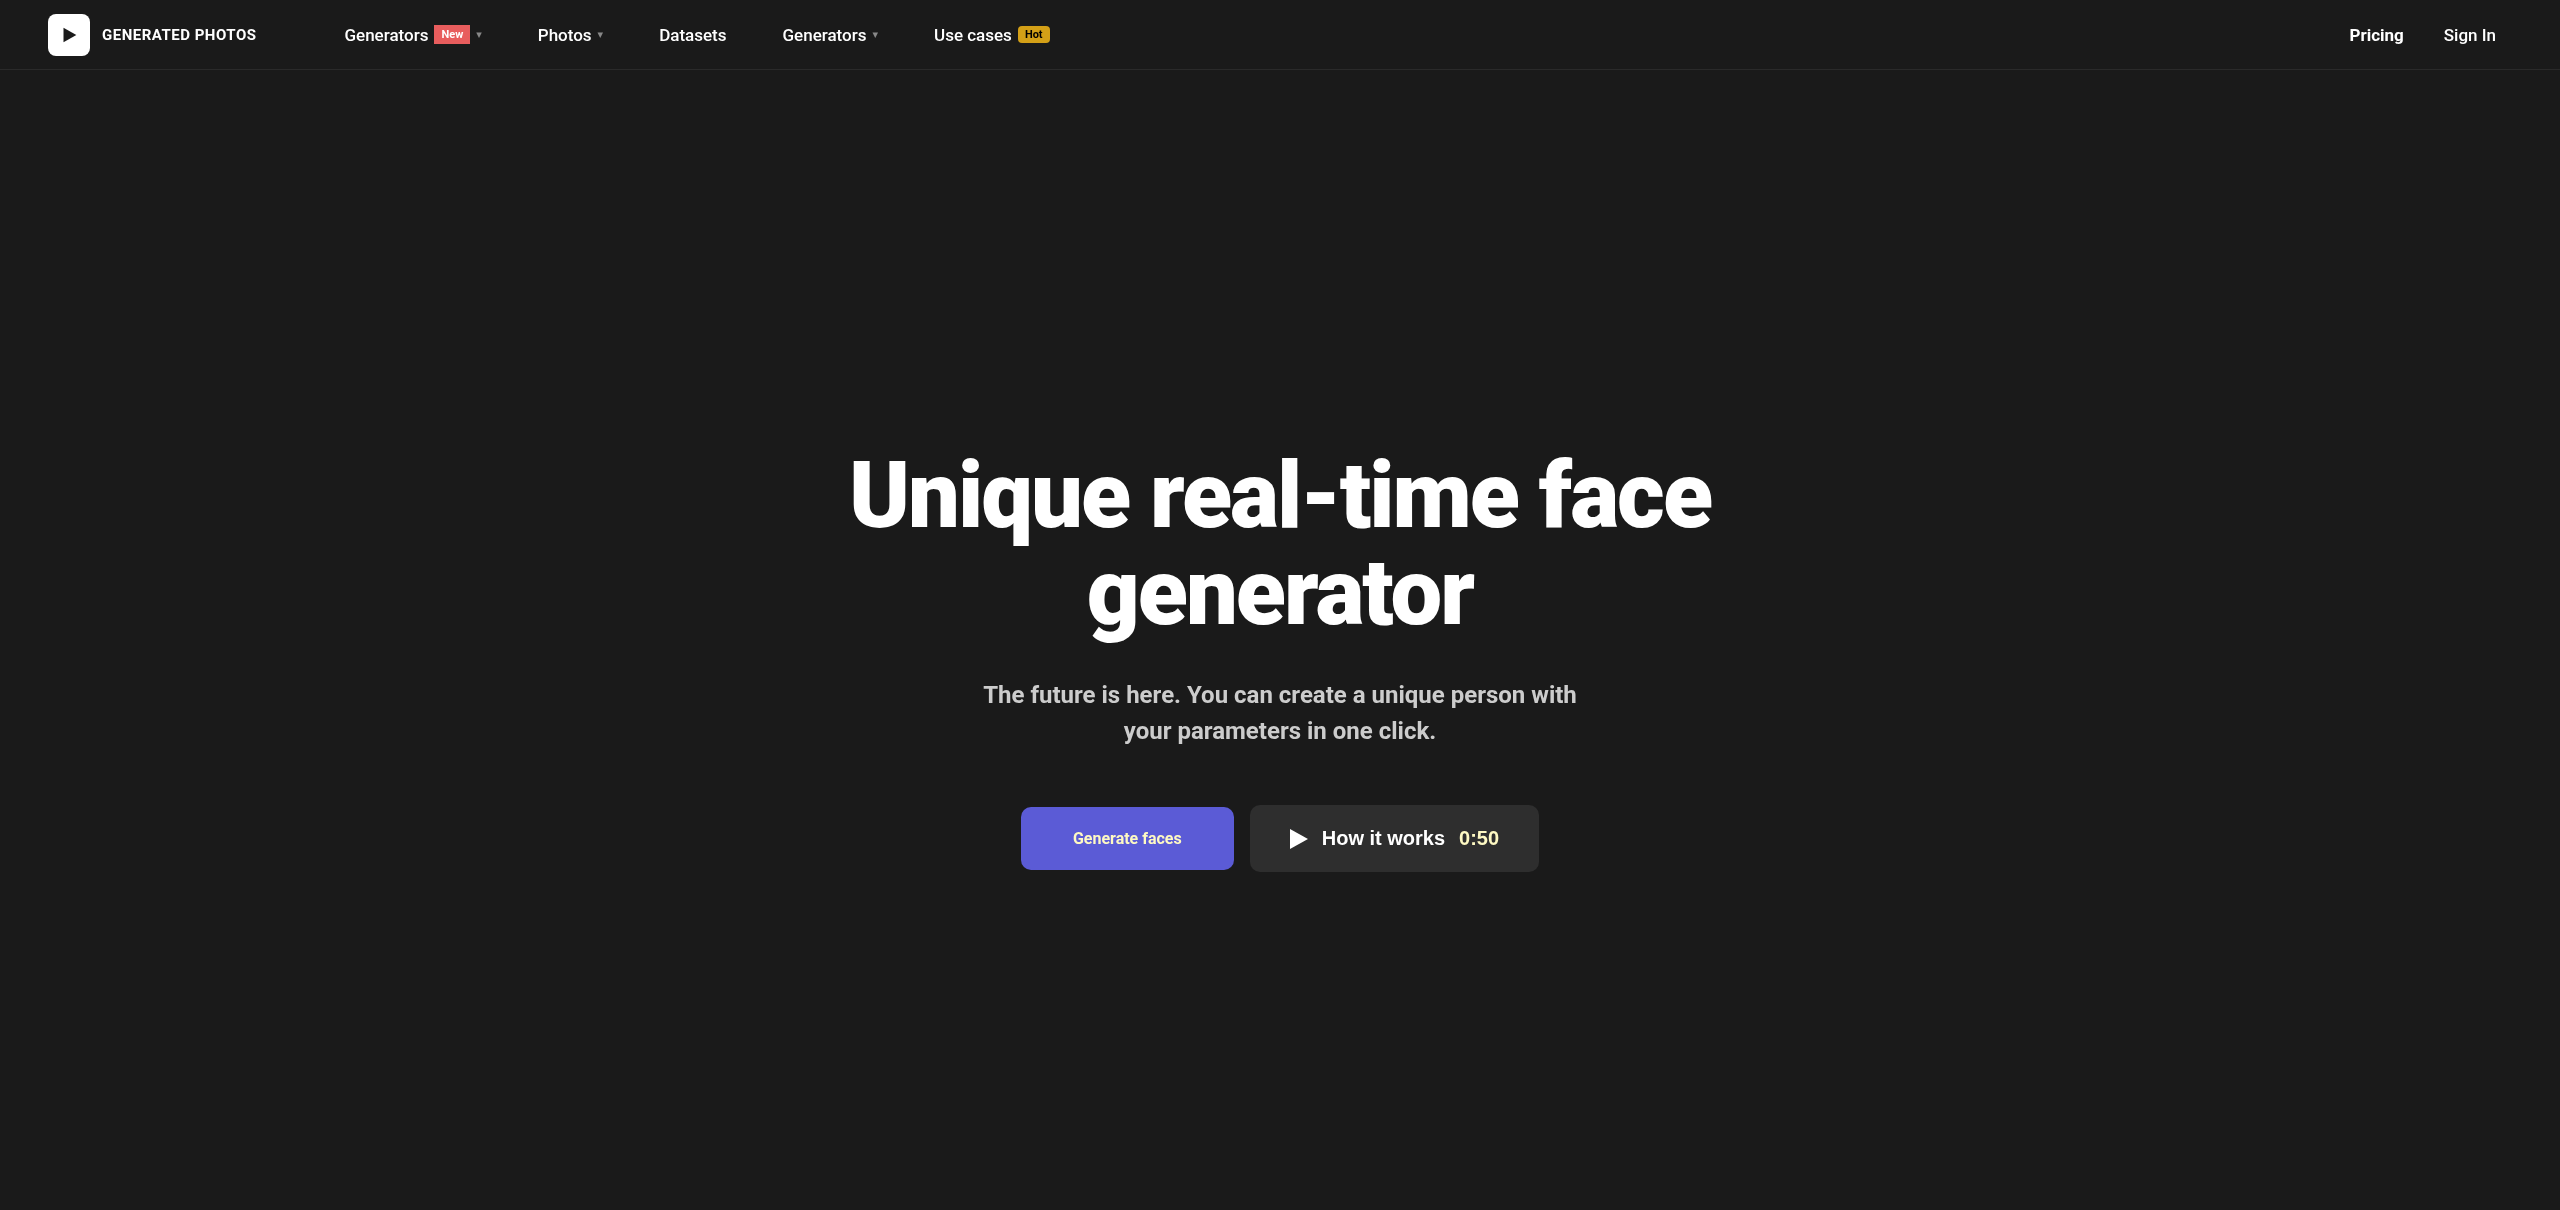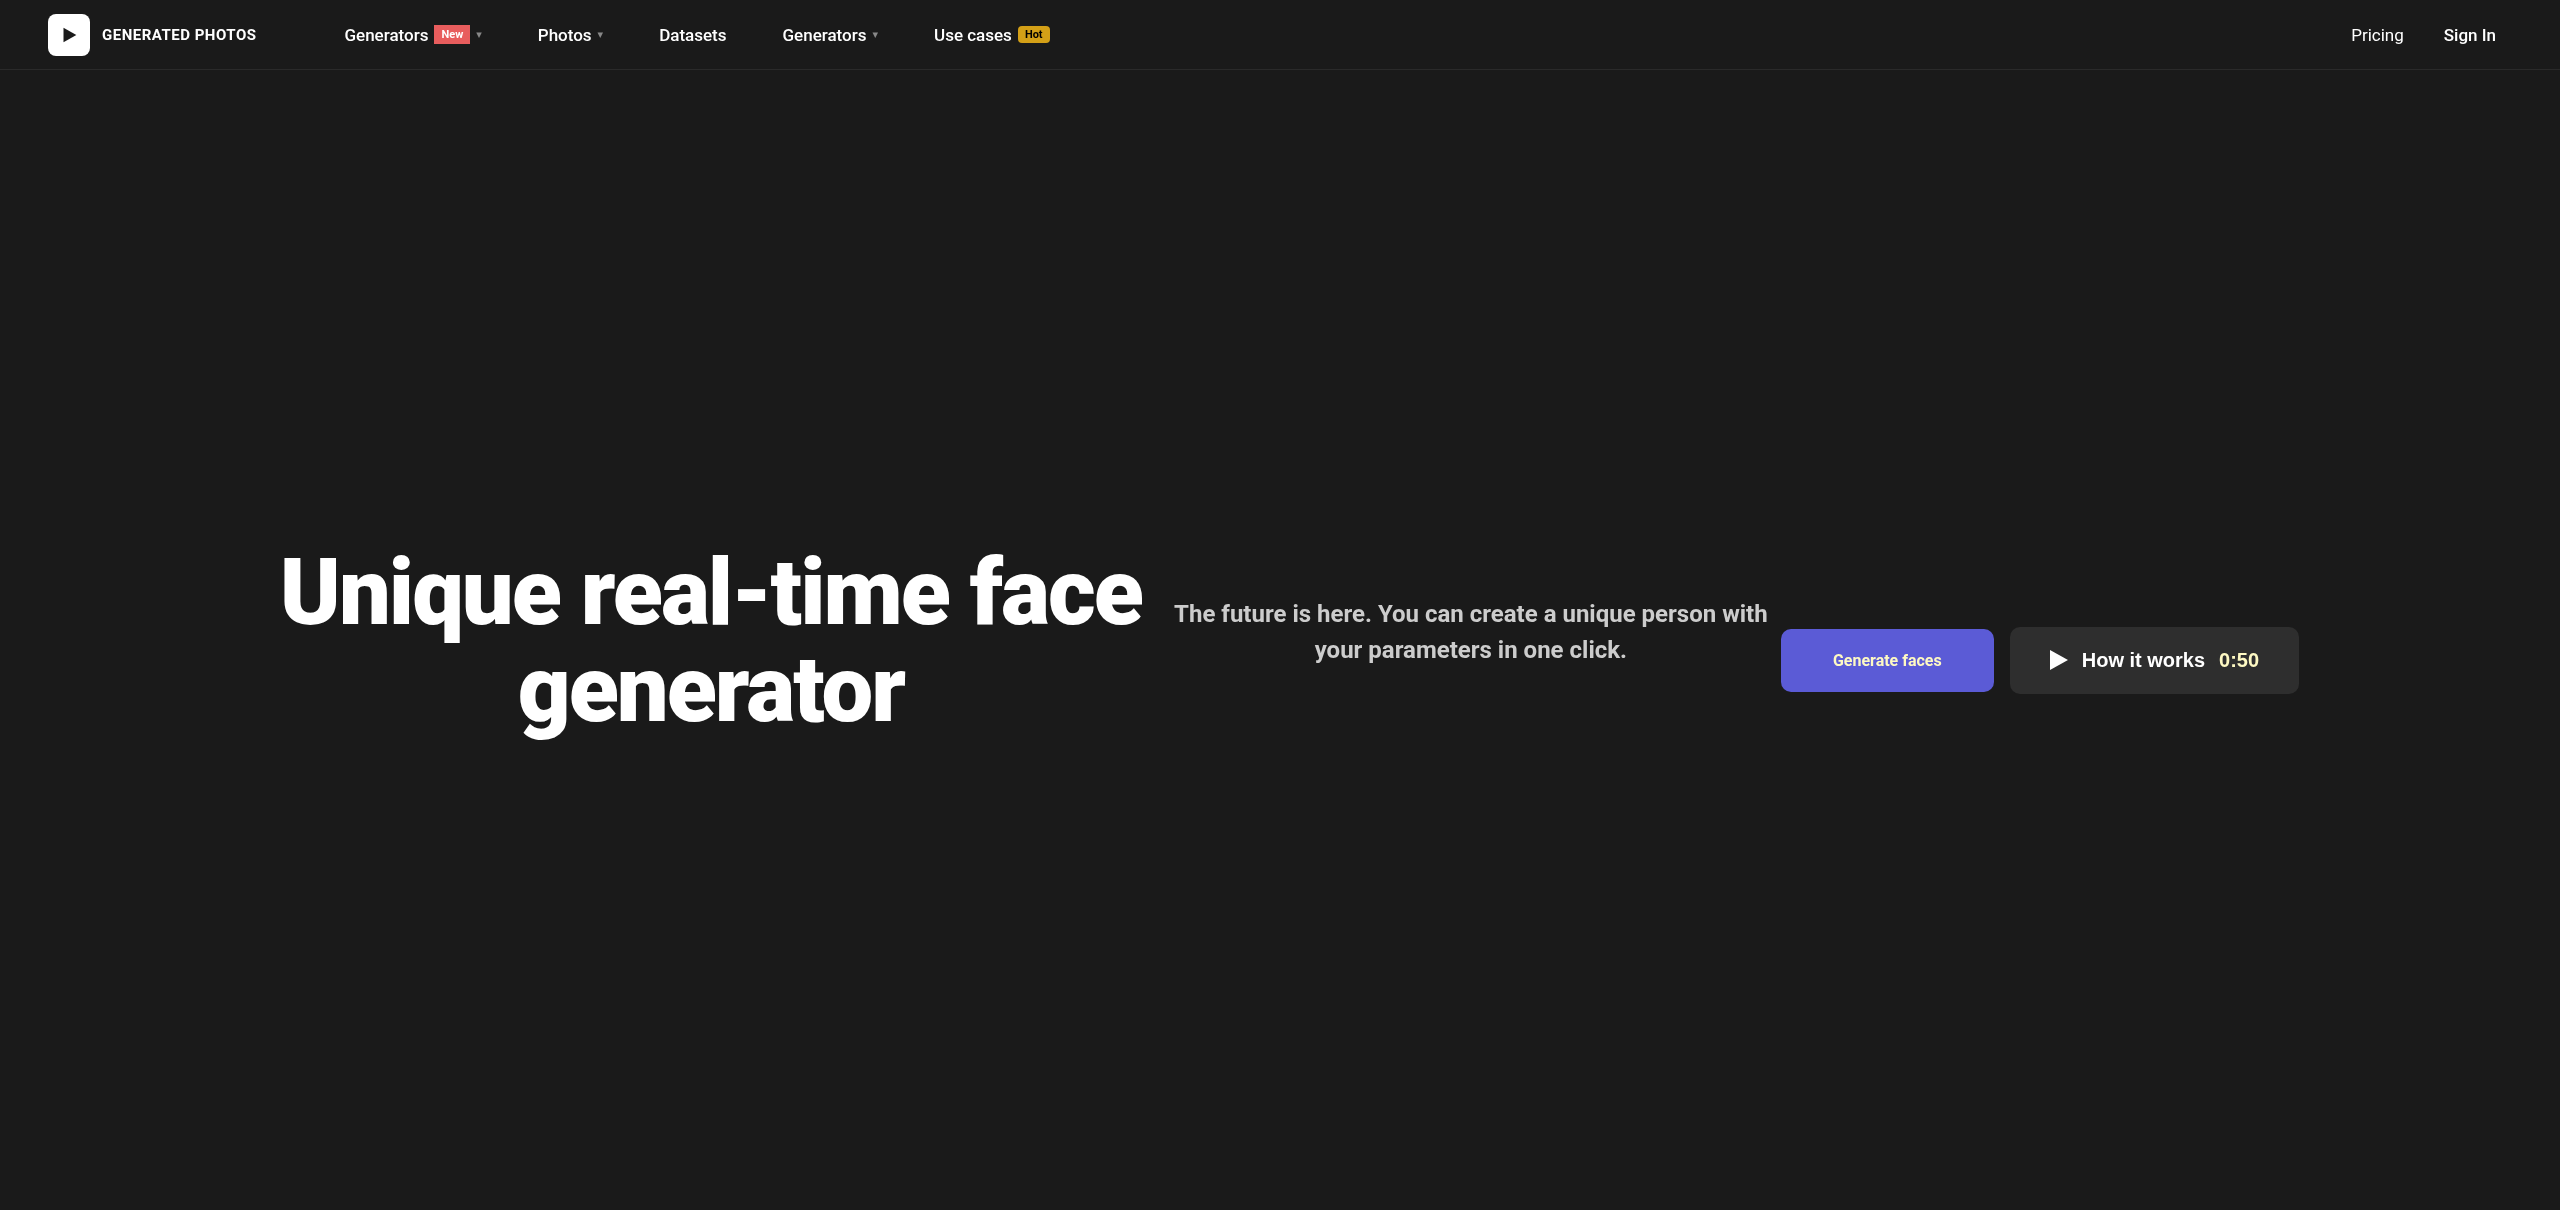--- a/index.html
+++ b/index.html
@@ -110,38 +110,38 @@
       display: flex;
       align-items: center;
       gap: 8px;
       margin-left: auto;
     }
 
     .nav-pricing {
       padding: 8px 16px;
       color: #ffffff;
       font-size: 17px;
-      font-weight: 400;
+      font-weight: 700;
       cursor: pointer;
       text-decoration: none;
     }
 
     .nav-signin {
       padding: 8px 16px;
       color: #ffffff;
       font-size: 17px;
       font-weight: 500;
       cursor: pointer;
       text-decoration: none;
     }
 
     
     .hero {
       display: flex;
-      flex-direction: row;
+      flex-direction: column;
       align-items: center;
       justify-content: center;
       padding: 120px 48px 80px;
       text-align: center;
       min-height: calc(100vh - 70px);
       background-color: #1a1a1a;
     }
 
     .hero-title {
       font-size: 92px;

